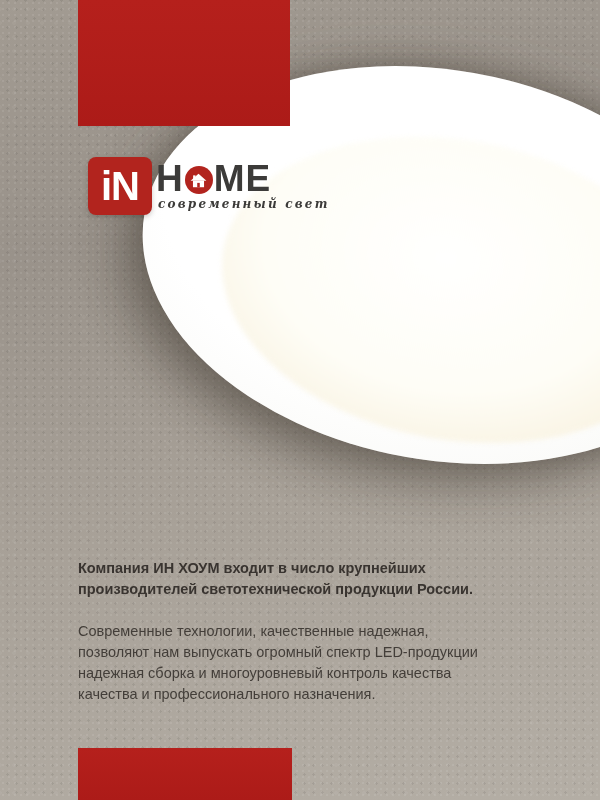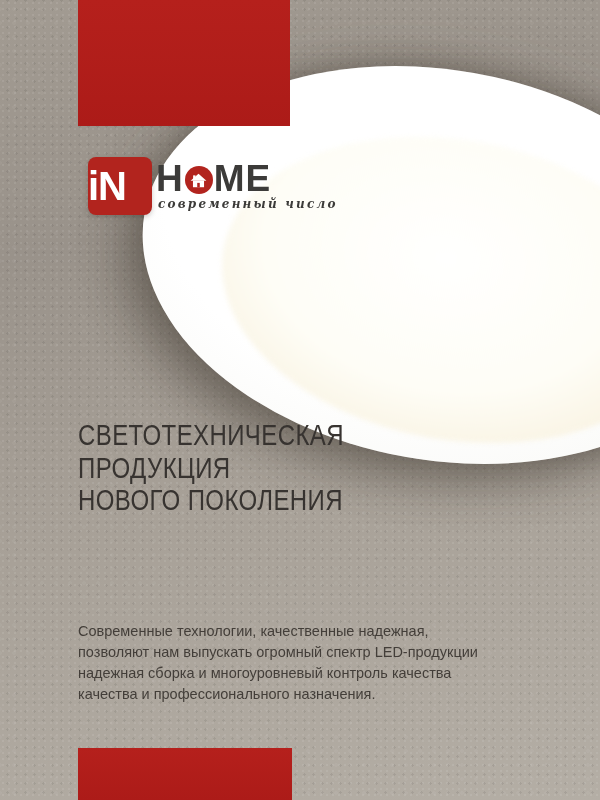--- a/index.html
+++ b/index.html
@@ -37,21 +37,21 @@
     background:radial-gradient(ellipse at 47% 40%, #fffffe 0%, #fefdf6 52%, #f9f3e2 78%, #f0e7cf 96%, #ece1c6 100%);
     filter:blur(2.5px);
   }
   .rect-red{position:absolute;background:linear-gradient(180deg,#b5201c 0%,#ac1b18 100%);}
   .rect-top{left:78px;top:0;width:212px;height:126px;}
   .rect-bottom{left:78px;top:748px;width:214px;height:52px;}
   
   .logo-in-box{
     position:absolute;left:88px;top:157px;width:64px;height:58px;
     background:#b2241e;border-radius:8px;
-    display:flex;align-items:center;justify-content:flex-start;
+    display:flex;align-items:center;justify-content:center;
     color:#fff;font-weight:700;font-size:40px;letter-spacing:-1px;
     box-shadow:0 2px 5px rgba(60,50,45,.25);
   }
   .logo-home{
     position:absolute;left:156px;top:162px;height:34px;
     display:flex;align-items:center;
     color:#3c3b39;font-weight:700;font-size:37px;letter-spacing:1px;
   }
   .logo-home .o-circle{
     width:28px;height:28px;border-radius:50%;
@@ -97,28 +97,27 @@
     <span class="o-circle">
       <svg width="19" height="19" viewBox="0 0 24 24">
         <rect x="5.2" y="5.5" width="3" height="5" fill="#ffffff"></rect>
         <polygon points="12,3.5 22,12.2 2,12.2" fill="#ffffff"></polygon>
         <rect x="5" y="12.2" width="14" height="8.3" fill="#ffffff"></rect>
         <rect x="10.4" y="15" width="3.2" height="5.5" fill="#b2241e"></rect>
       </svg>
     </span>
     <span>ME</span>
   </div>
-  <div class="logo-tagline">современный число</div>
+  <div class="logo-tagline">современный свет</div>
 
-  <div class="headline">
-    <span class="hl-line">СВЕТОТЕХНИЧЕСКАЯ</span>
-    <span class="hl-line">ПРОДУКЦИЯ</span>
-    <span class="hl-line">НОВОГО ПОКОЛЕНИЯ</span>
+
+  <div class="para para-lead">
+    <span class="p-line">Компания ИН ХОУМ входит в число крупнейших</span>
+    <span class="p-line">производителей светотехнической продукции России.</span>
   </div>
-
 
   <div class="para para-body">
     <span class="p-line">Современные технологии, качественные надежная,</span>
     <span class="p-line">позволяют нам выпускать огромный спектр LED-продукции</span>
     <span class="p-line">надежная сборка и многоуровневый контроль качества</span>
     <span class="p-line">качества и профессионального назначения.</span>
   </div>
 
 </div>
 

